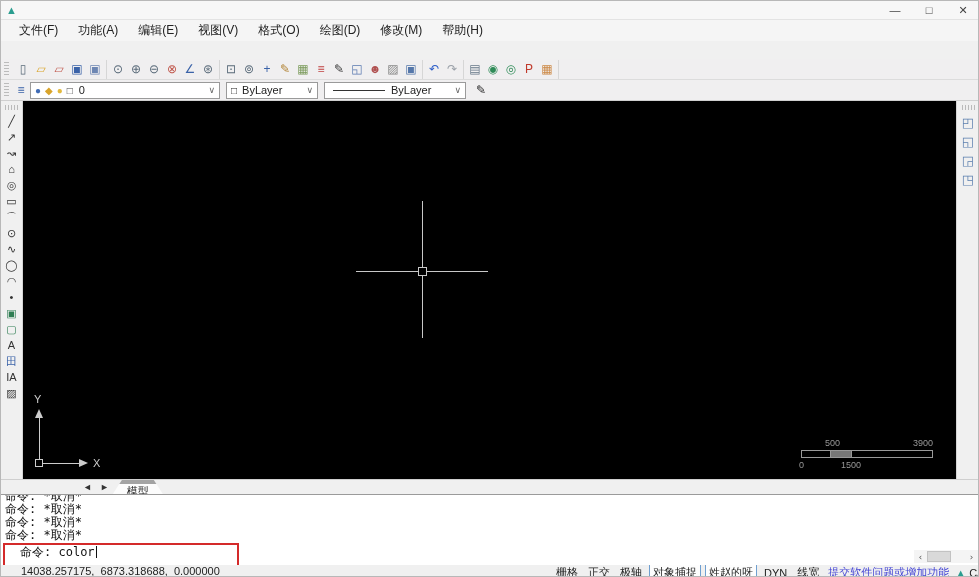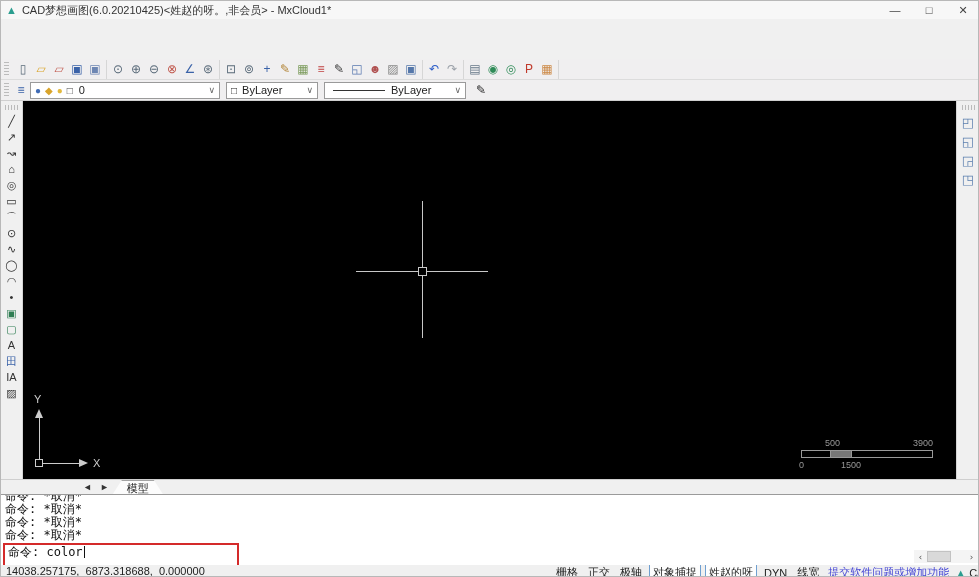--- a/index.html
+++ b/index.html
@@ -73,60 +73,70 @@
   .scalebar .seg { position:absolute; left:35px; top:15px; width:22px; height:8px; background:#777; border:1px solid #999; }
   .scalebar .t500  { position:absolute; left:30px; top:3px; }
   .scalebar .t3500 { position:absolute; left:118px; top:3px; }
   .scalebar .t0    { position:absolute; left:4px; top:25px; }
   .scalebar .t1500 { position:absolute; left:46px; top:25px; }
   
   .modelbar { position:absolute; top:478px; left:0; width:979px; height:15px;
     background:#f0f0f0; border-top:1px solid #cfcfcf; display:flex; align-items:center; padding-left:78px; }
   .mb-arrow { font-size:9px; color:#333; padding:0 4px; }
   .mtab { font-size:11px; padding:0 14px; height:14px; line-height:14px; background:#fcfcfc;
-    clip-path:polygon(0 100%,9px 0,calc(100% - 9px) 0,100% 100%); border-top:1px solid #a3a3a3; }
+    clip-path:polygon(0 100%,9px 0,calc(100% - 9px) 0,100% 100%); border-top:4px solid #a3a3a3; }
   
   .cmdwin { position:absolute; top:493px; left:0; width:979px; height:71px;
     background:#fff; border-top:1px solid #9a9a9a;
     font-family:"DejaVu Sans Mono", monospace; font-size:12px; color:#111; overflow:hidden; }
   .cmd-hist { margin-top:-5px; }
   .cmd-line { height:13px; line-height:13px; padding-left:4px; white-space:pre; }
   .cmd-cur-wrap { margin-top:1px; padding-left:2px; }
-  .cmd-cur { display:inline-block; width:236px; border:2px solid #d42a2a; padding:0 3px; height:25px; line-height:15px; }
+  .cmd-cur { display:inline-block; width:236px; border:2px solid #d42a2a; padding:0 15px; height:25px; line-height:15px; }
   .caret { display:inline-block; width:1px; height:12px; background:#111; vertical-align:-2px; margin-left:1px; }
   .hscroll { position:absolute; right:2px; bottom:2px; width:64px; height:13px; display:flex;
     align-items:center; background:#f4f4f4; }
   .hscroll .sbtn { width:13px; text-align:center; font-size:9px; color:#555; }
   .hscroll .thumb { width:24px; height:11px; background:#d9d9d9; border:1px solid #c2c2c2; }
   
   .statusbar { position:absolute; top:564px; left:0; width:979px; height:13px;
     background:#f0f0f0; font-size:11px; color:#222; overflow:hidden; }
-  .coords { position:absolute; left:5px; top:0; white-space:pre; }
+  .coords { position:absolute; left:20px; top:0; white-space:pre; }
   .toggles { position:absolute; left:550px; top:-1px; display:flex; align-items:center; white-space:nowrap; }
   .toggle { padding:0 5px; }
   .toggle.active { border:1px solid #6f9fd0; background:#fdfdfd; padding:0 3px; margin:0 2px; }
   .sb-link { color:#4445d4; margin:0 6px 0 4px; }
   .brand { display:flex; align-items:center; }
   .brand .blogo { color:#2a9d8f; font-size:11px; margin-right:3px; }
 </style>
 </head>
 <body>
 
 <div id="app">
 
   <div class="titlebar">
     <span class="logo">▲</span>
-    <span class="title">CAD梦想画图(6.0.20210425)&lt;姓赵的呀。,非会员&gt; - MxCloud1*</span>
     <div class="win-controls">
       <span>—</span>
       <span>□</span>
       <span>✕</span>
     </div>
   </div>
 
+  <div class="menubar">
+
+  <div class="menu-item">文件(F)</div>
+      <div class="menu-item">功能(A)</div>
+      <div class="menu-item">编辑(E)</div>
+      <div class="menu-item">视图(V)</div>
+      <div class="menu-item">格式(O)</div>
+      <div class="menu-item">绘图(D)</div>
+      <div class="menu-item">修改(M)</div>
+      <div class="menu-item">帮助(H)</div>
+    </div>
 
 
   <div class="toolbar">
     <div class="grip"></div>
     <div class="tgroup">
 
     <span class="tbi">
           <span style="color: rgb(90, 107, 122);">▯</span>
         </span>
         <span class="tbi">

